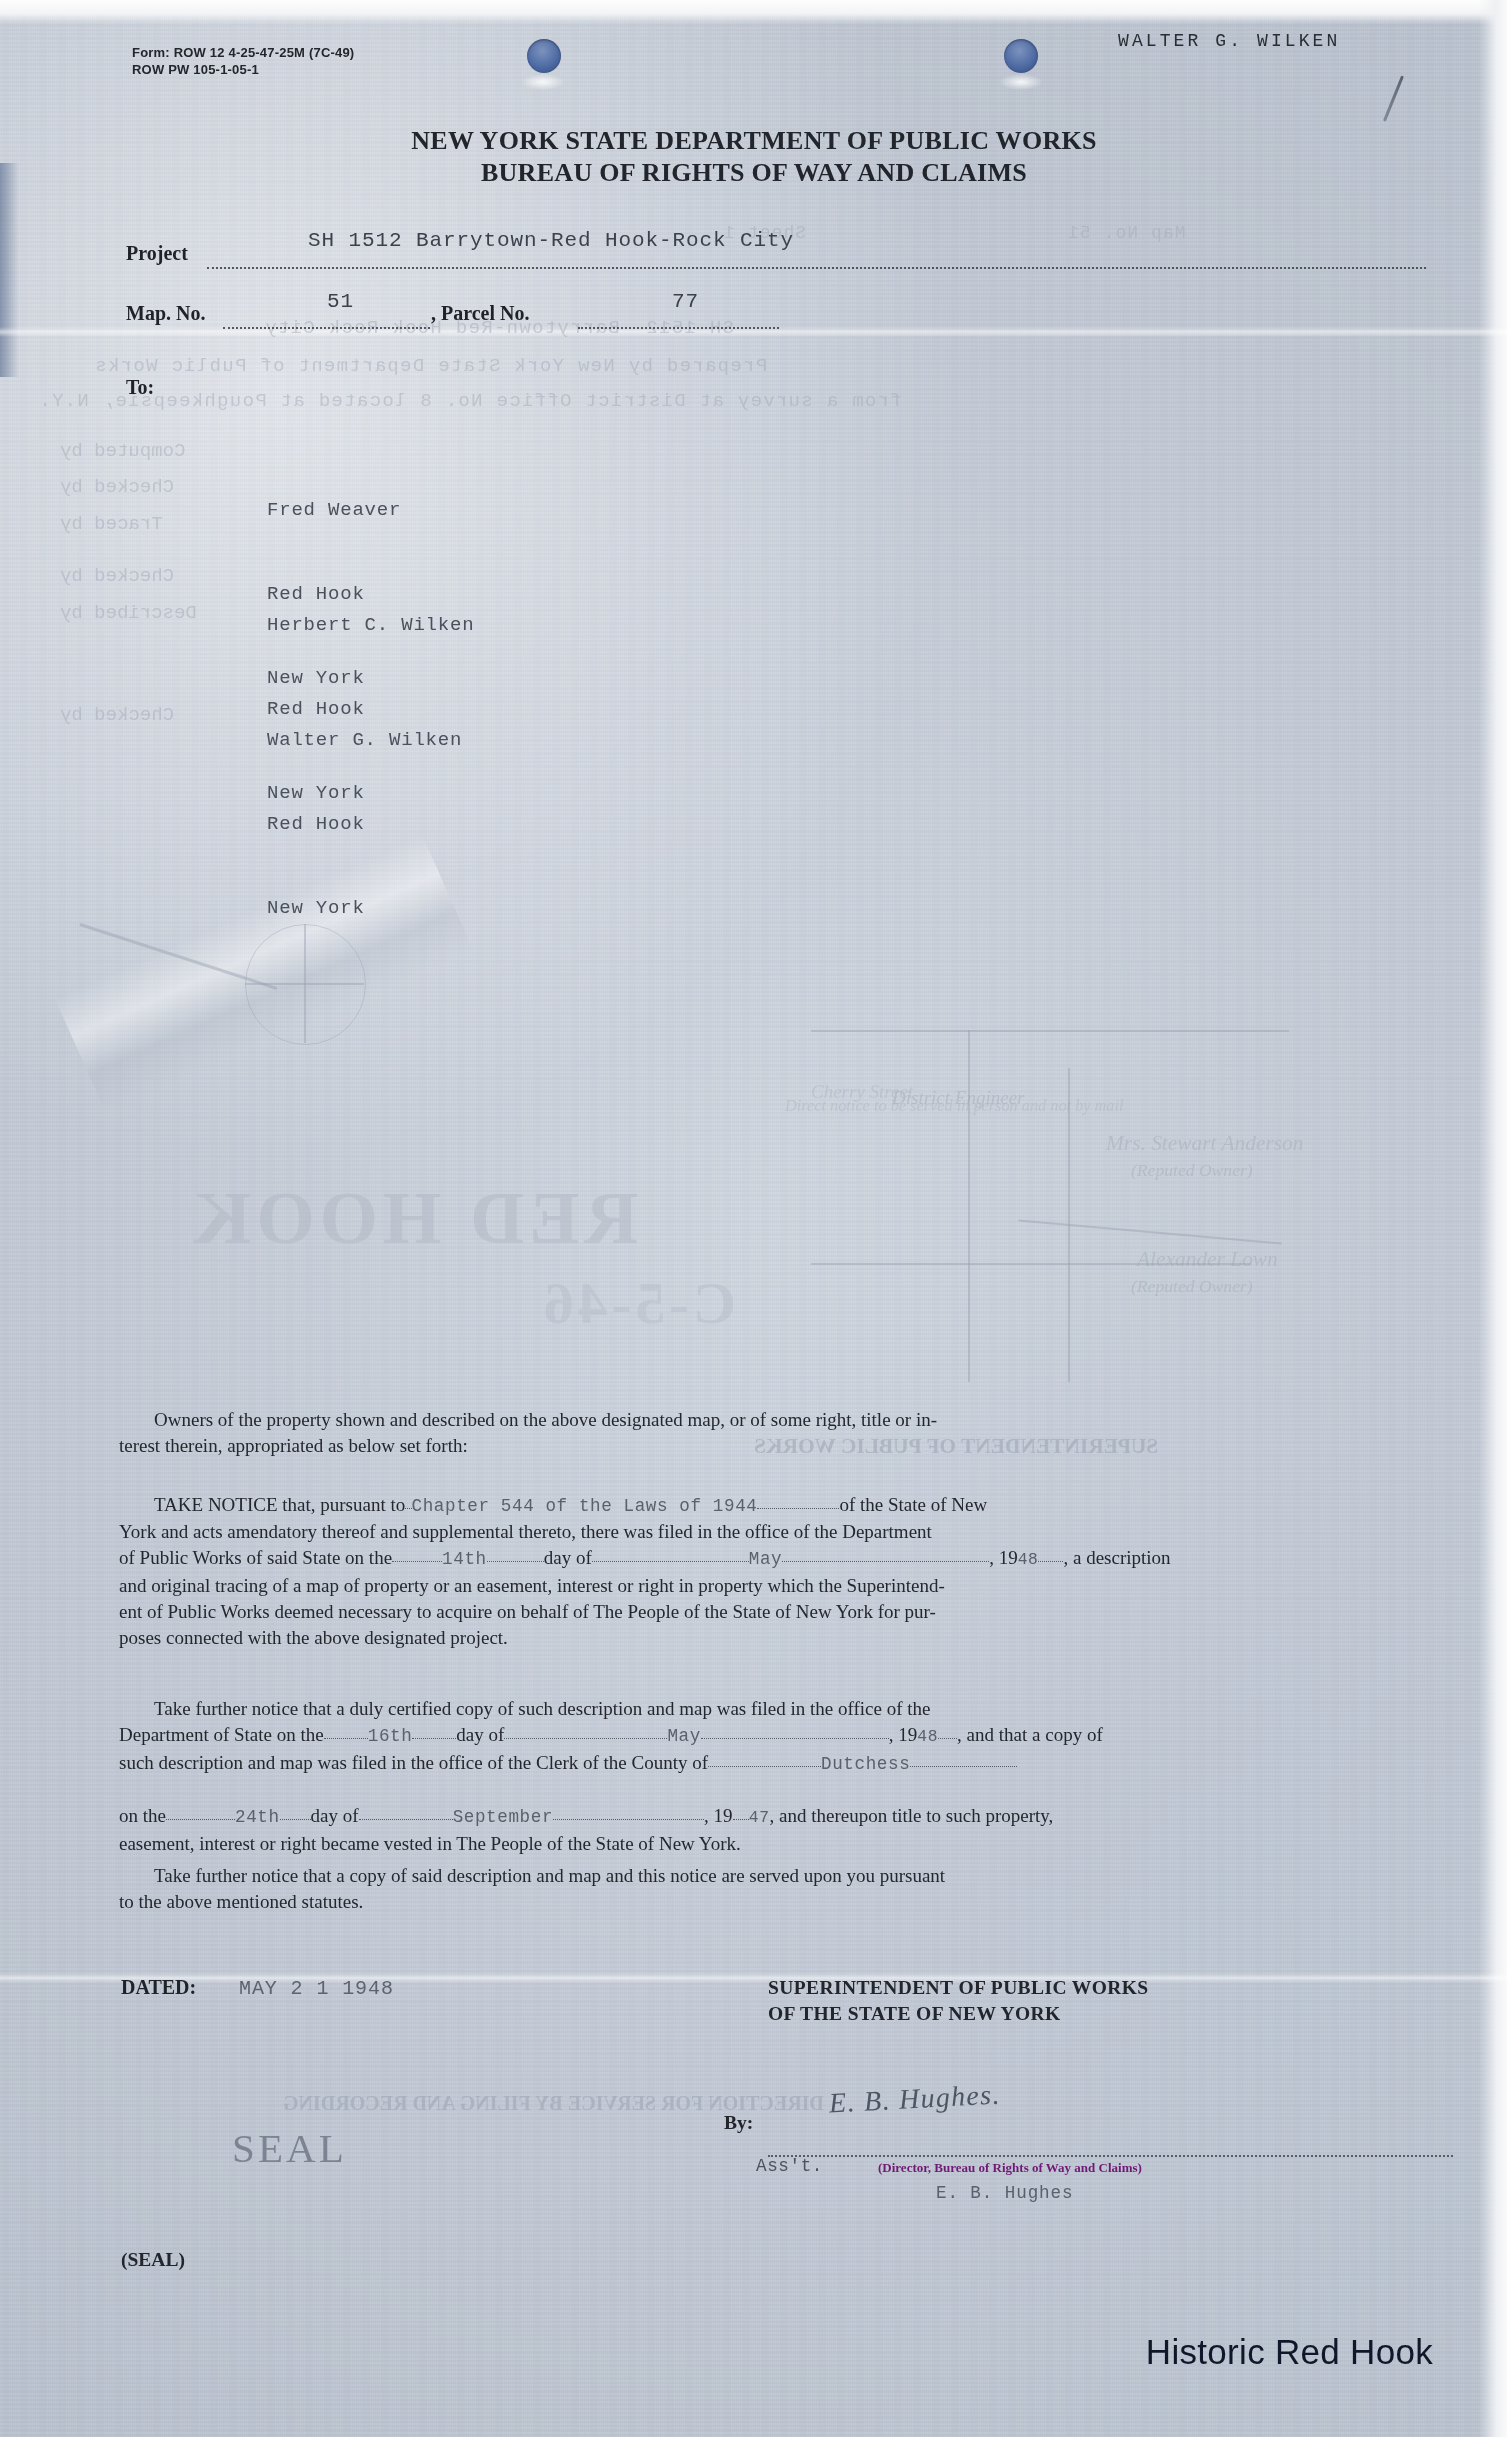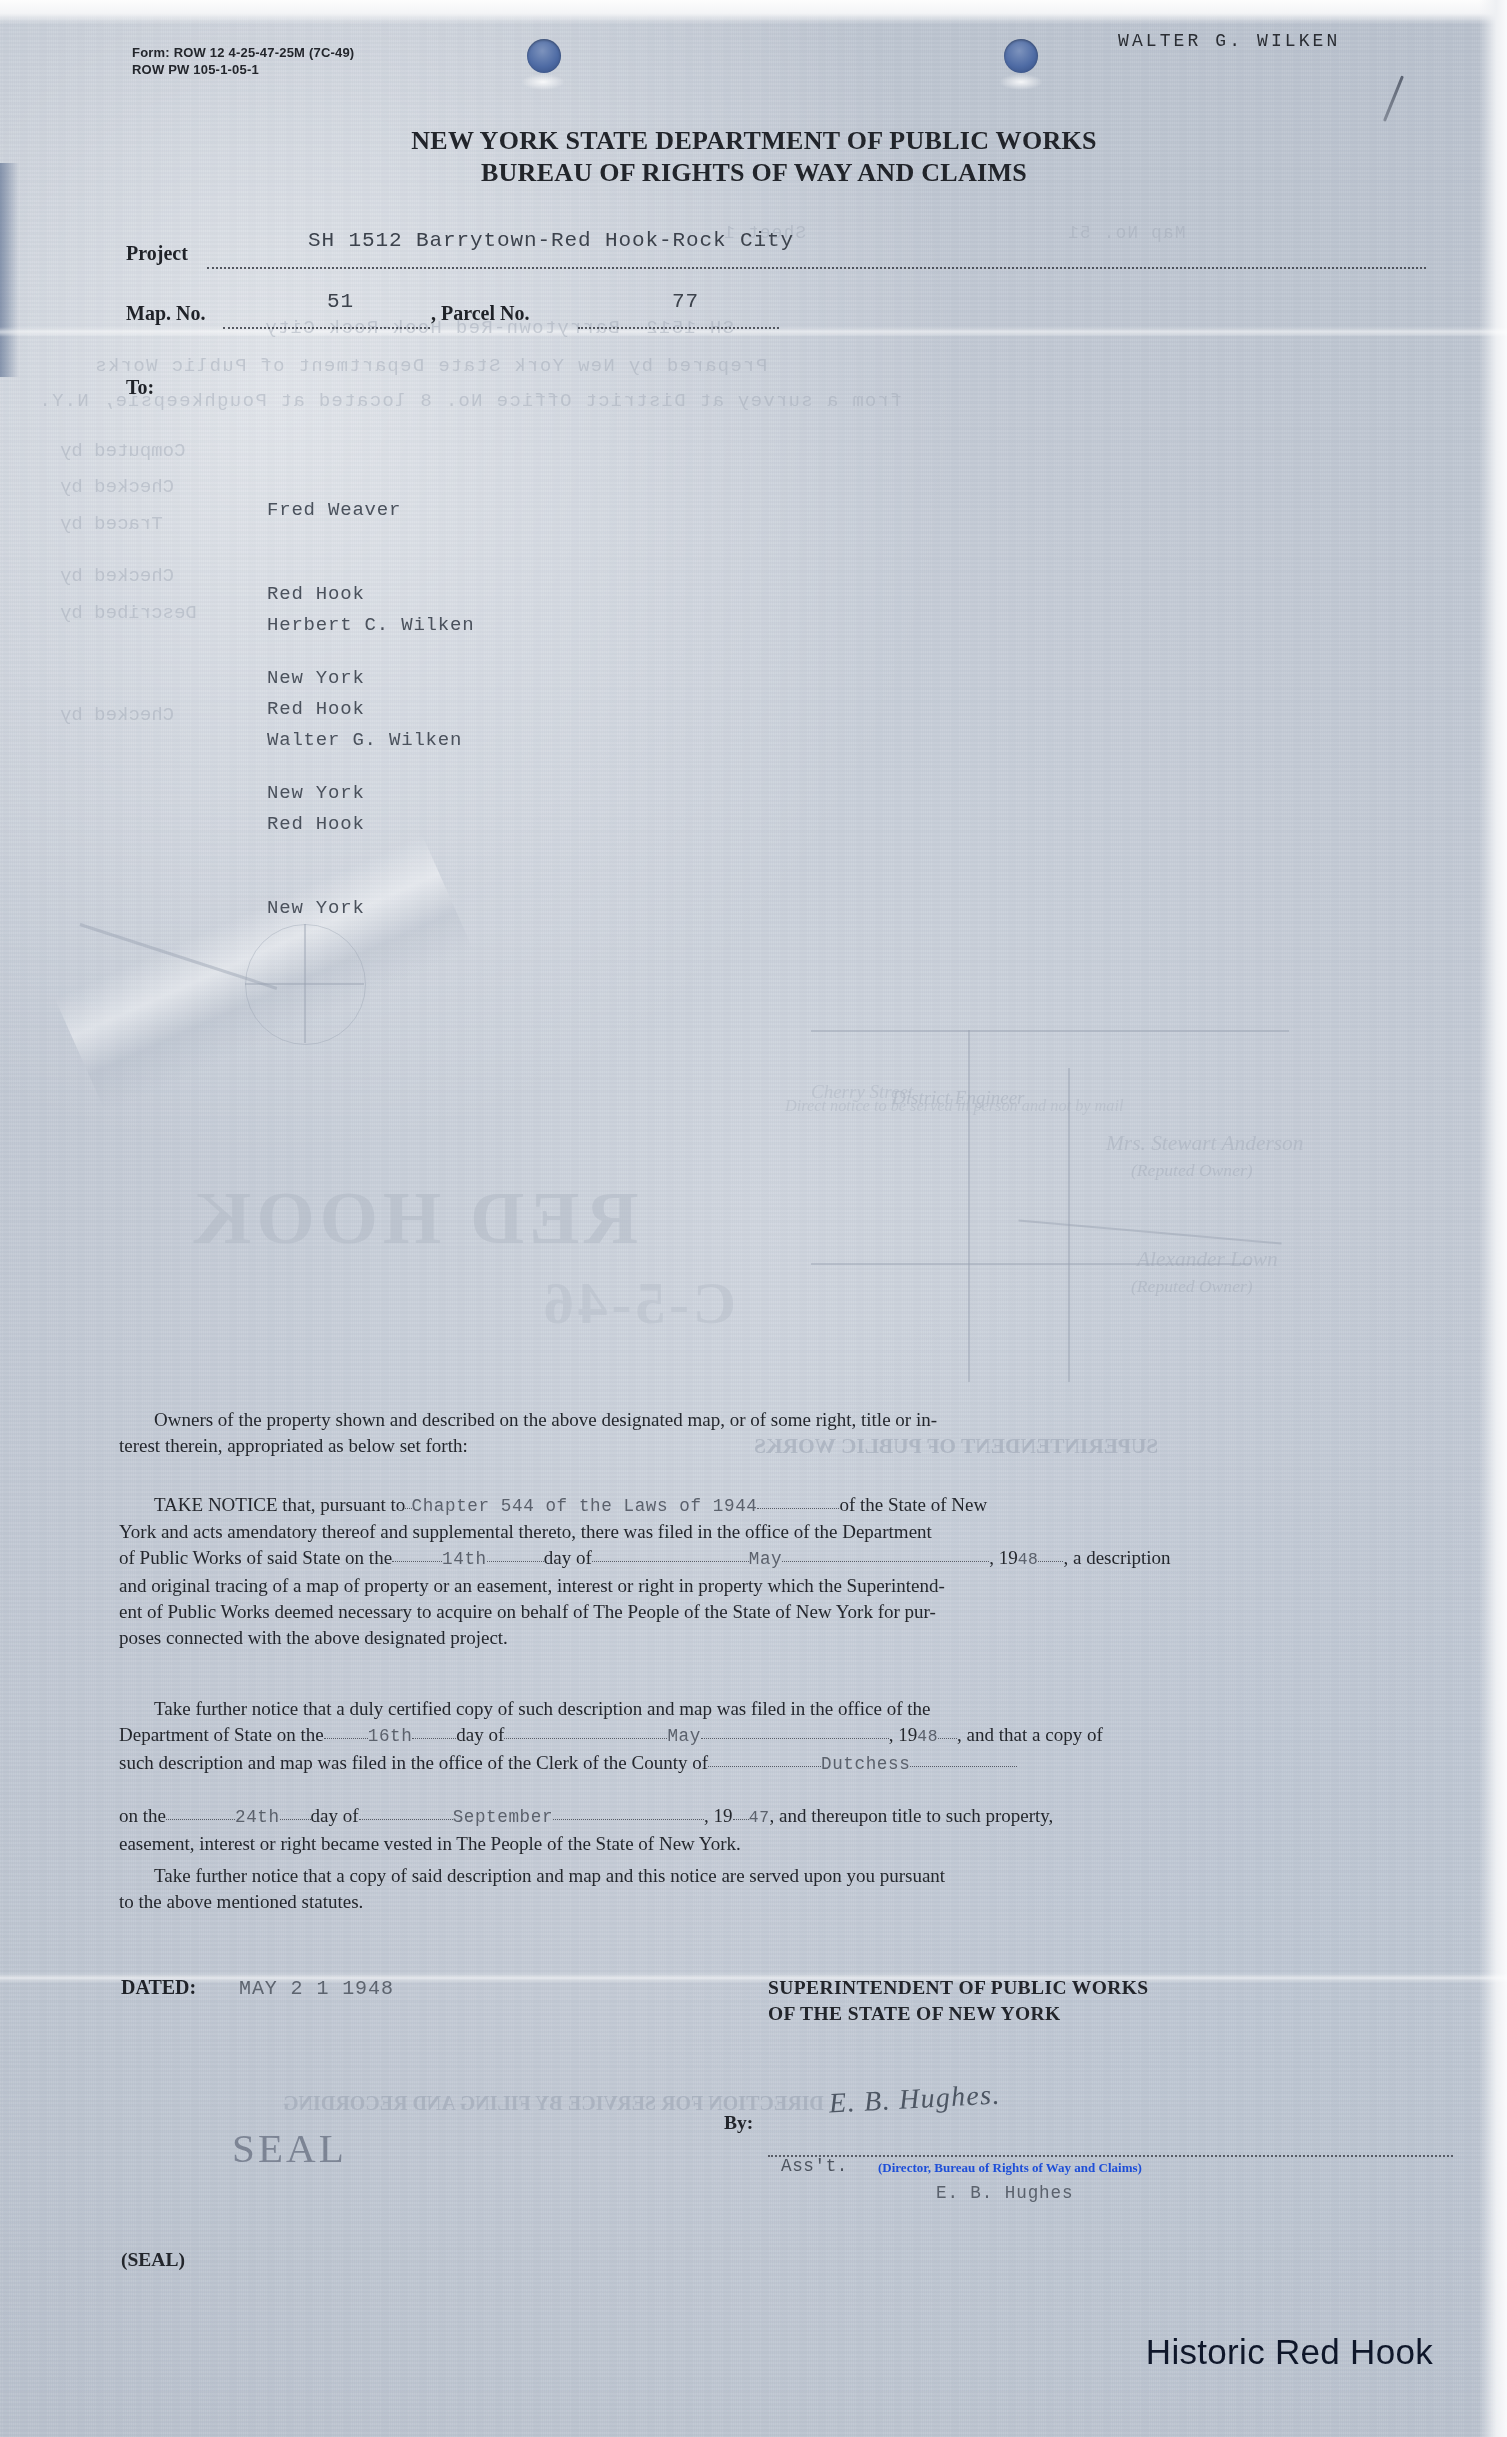--- a/index.html
+++ b/index.html
@@ -202,21 +202,21 @@
     font-family: "Liberation Mono", monospace;
     font-size: 17.6px;
     color: #5a616c;
     letter-spacing: 0.9px;
   }
   .sigrole {
     position: absolute;
     font-family: "Liberation Serif", serif;
     font-weight: bold;
     font-size: 13px;
-    color: #1d4ed8;
+    color: #701a75;
   }
   .asst {
     position: absolute;
     font-family: "Liberation Mono", monospace;
     font-size: 17.6px;
     color: #4c535e;
     letter-spacing: 0.6px;
   }
   .seal-big {
     position: absolute;
@@ -438,21 +438,21 @@
   <div class="sigtitle" style="left:768px; top:1975px;">
     <div>SUPERINTENDENT OF PUBLIC WORKS</div>
     <div>OF THE STATE OF NEW YORK</div>
   </div>
 
   <div class="byline" style="left:724px; top:2066px;margin-top:46px;">By:</div>
   <div class="signature" style="left:829px; top:2083px;">E. B. Hughes.</div>
 
   <div class="sigrule" style="left:768px; top:2152px; width:685px;"></div>
   <div class="signame" style="left:936px; top:2135px;margin-top:48px;">E. B. Hughes</div>
-  <div class="asst" style="left:781px; top:2156px;">Ass't.</div>
+  <div class="asst" style="left:756px; top:2156px;">Ass't.</div>
   <div class="sigrole" style="left:878px; top:2160px;">(Director, Bureau of Rights of Way and Claims)</div>
 
   <div class="seal-big" style="left:232px; top:2124px;">SEAL</div>
   <div class="seal-small" style="left:121px; top:2249px;">(SEAL)</div>
 
   <div class="watermark">Historic Red Hook</div>
 
 </div>
 
 

